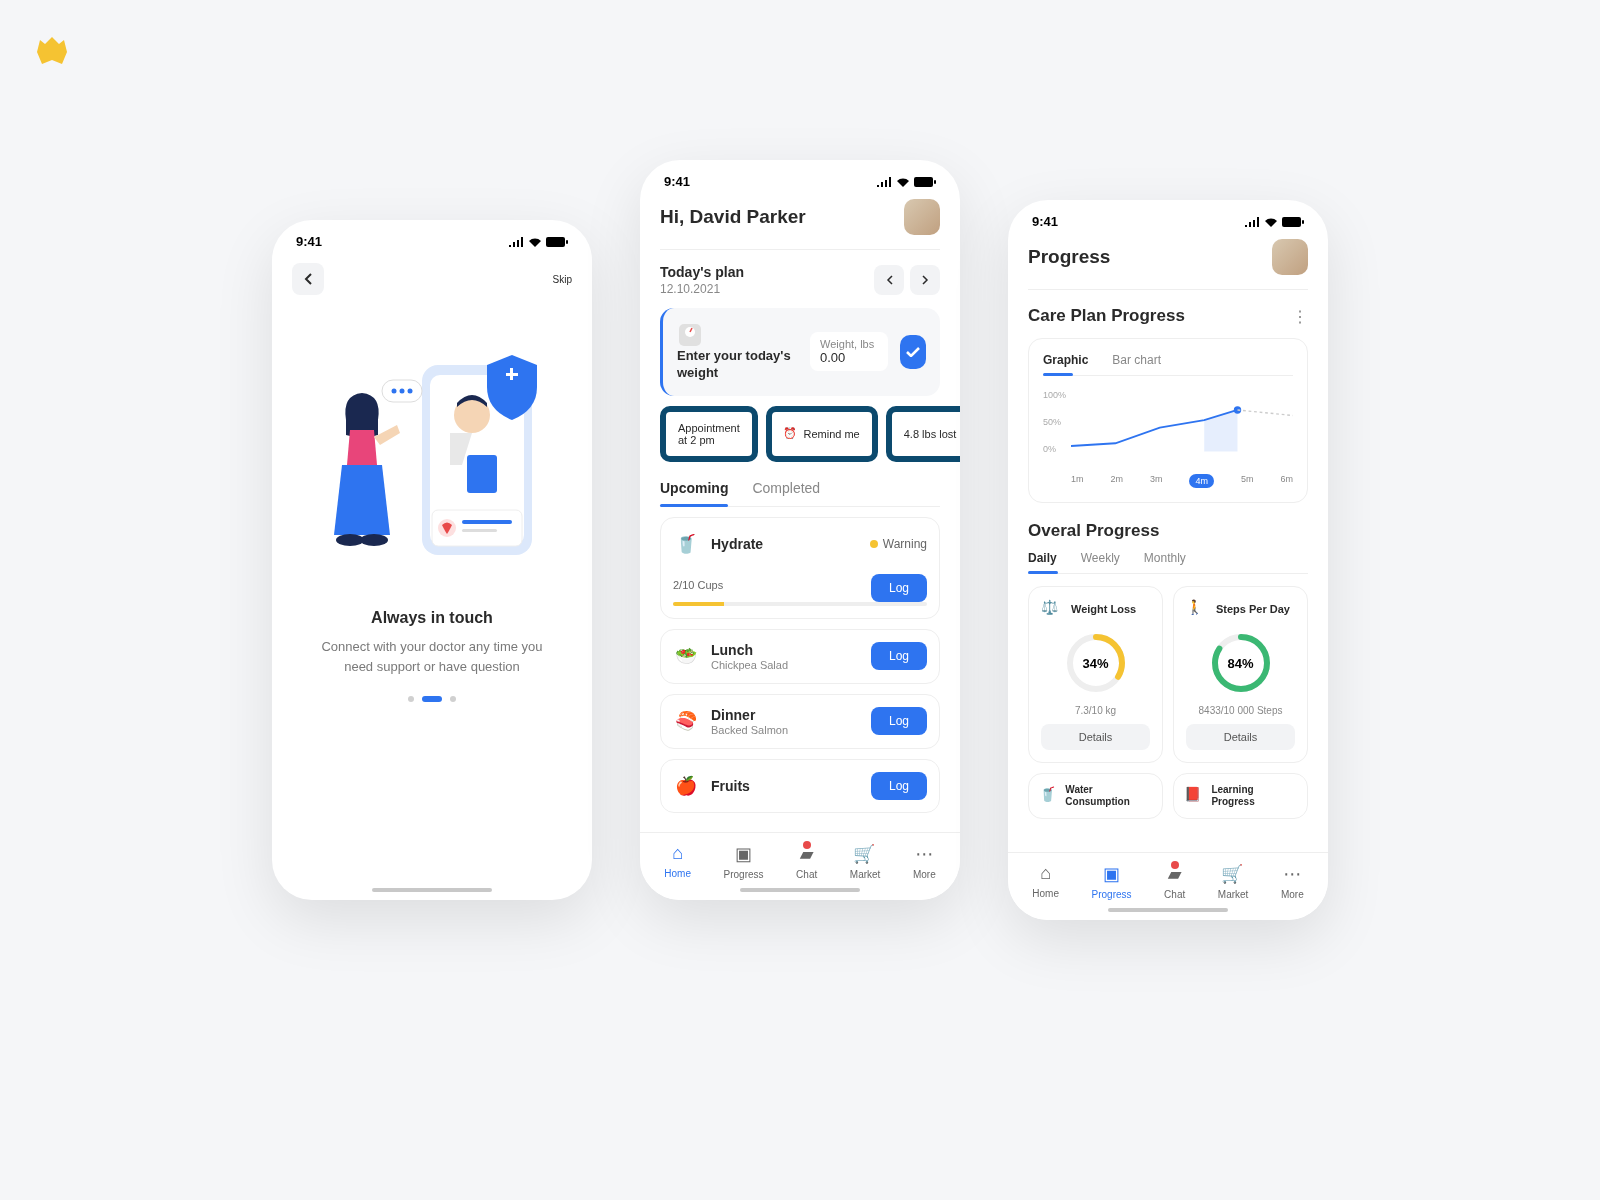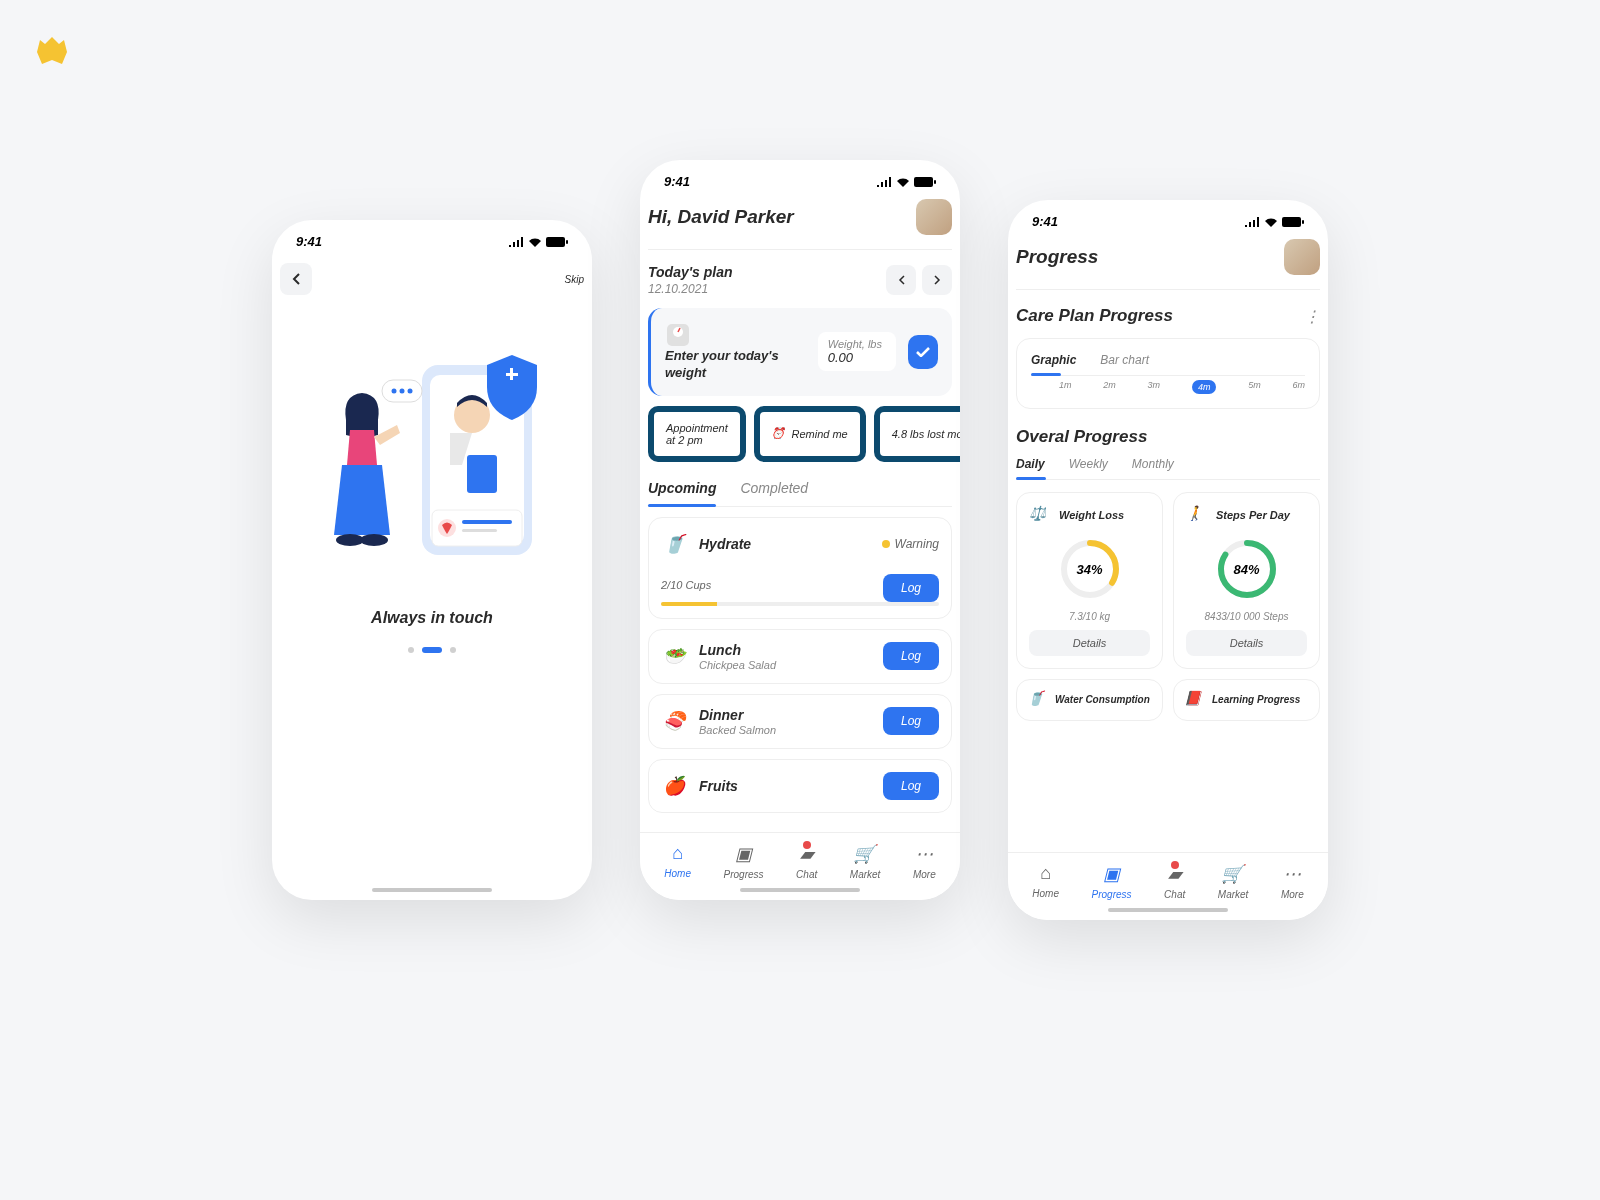--- a/index.html
+++ b/index.html
@@ -2,29 +2,29 @@
 <html><head>
 <meta charset="utf-8">
 <style>
 * { margin: 0; padding: 0; box-sizing: border-box; font-family: -apple-system, BlinkMacSystemFont, 'Segoe UI', sans-serif; }
 body { background: #f5f6f8; width: 1600px; height: 1200px; position: relative; }
 
 .logo { position: absolute; top: 32px; left: 32px; }
 
 .phones { display: flex; justify-content: center; align-items: flex-start; gap: 48px; padding-top: 160px; }
 
-.phone { width: 320px; background: #fff; border-radius: 40px; box-shadow: 0 20px 60px rgba(0,0,0,0.1); overflow: hidden; position: relative; font-style: italic; }
+.phone { width: 320px; background: #fff; border-radius: 40px; box-shadow: 0 20px 60px rgba(0,0,0,0.1); overflow: hidden; position: relative; }
 .phone-1 { height: 680px; margin-top: 60px; }
 .phone-2 { height: 740px; margin-top: 0; }
 .phone-3 { height: 720px; margin-top: 40px; }
 
 .status-bar { display: flex; justify-content: space-between; align-items: center; padding: 14px 24px 6px; font-size: 13px; font-weight: 600; }
 .status-right { display: flex; align-items: center; gap: 4px; }
 
-.phone-content { padding: 0 8px; }
+.phone-content { padding: 0 20px; }
 
 
 .back-btn { width: 32px; height: 32px; background: #f2f3f5; border-radius: 8px; display: flex; align-items: center; justify-content: center; }
 .top-row { display: flex; justify-content: space-between; align-items: center; margin-top: 8px; }
 .skip { font-size: 10px; font-weight: 500; color: #2a2a2a; }
 .illustration { margin: 30px auto 0; width: 260px; height: 260px; position: relative; }
 .onboard-title { text-align: center; font-size: 16px; font-weight: 600; color: #2a2a2a; margin-top: 24px; }
 .onboard-sub { text-align: center; font-size: 13px; color: #7a7a7a; margin-top: 10px; line-height: 1.5; padding: 0 20px; }
 .dots { display: flex; gap: 8px; justify-content: center; margin-top: 20px; }
 .dot { width: 6px; height: 6px; border-radius: 3px; background: #d0d0d0; }
@@ -182,20 +182,21 @@
             <circle cx="108" cy="66" r="2.5" fill="#2e74f0"></circle>
 
         <rect x="130" y="185" width="90" height="36" rx="6" fill="#fff" stroke="#eee"></rect>
         <circle cx="145" cy="203" r="9" fill="#fde0e0"></circle>
         <path d="M 140 200 Q 145 195 150 200 Q 146 208 145 209 Q 144 208 140 200" fill="#e84a4a"></path>
         <rect x="160" y="195" width="50" height="4" rx="2" fill="#2e74f0"></rect>
         <rect x="160" y="204" width="35" height="3" rx="1.5" fill="#ddd"></rect>
       </svg>
     </div>
     <div class="onboard-title">Always in touch</div>
+    <div class="onboard-sub">Connect with your doctor any time you need support or have question</div>
     <div class="dots">
       <div class="dot"></div>
           <div class="dot active"></div>
           <div class="dot"></div>
     </div>
   </div>
   <div class="home-indicator"></div>
 </div>
 
 <div class="phone phone-2">
@@ -382,20 +383,33 @@
     <div class="section-row">
       <div class="section-title">Care Plan Progress</div>
       <span class="more-dots">⋮</span>
     </div>
 
     <div class="chart-box">
       <div class="mini-tabs">
         <div class="mini-tab active">Graphic</div>
         <div class="mini-tab">Bar chart</div>
       </div>
+      <div class="chart-area">
+        <div class="y-labels">
+          <span>100%</span>
+          <span>50%</span>
+          <span>0%</span>
+        </div>
+        <svg width="100%" height="64" viewBox="0 0 240 64" style="margin-left:28px;width:calc(100% - 28px);">
+          <path d="M 0 58 L 48 55 L 96 38 L 144 30 L 180 19" stroke="#2e74f0" stroke-width="2" fill="none"></path>
+          <path d="M 144 30 L 180 19 L 180 64 L 144 64 Z" fill="#2e74f0" opacity="0.12"></path>
+          <circle cx="180" cy="19" r="4" fill="#2e74f0"></circle>
+          <path d="M 180 19 L 240 25" stroke="#ccc" stroke-width="1.5" stroke-dasharray="3,3" fill="none"></path>
+        </svg>
+      </div>
       <div class="x-labels">
         <span>1m</span>
         <span>2m</span>
         <span>3m</span>
         <span class="x-label active">4m</span>
         <span>5m</span>
         <span>6m</span>
       </div>
     </div>
 

